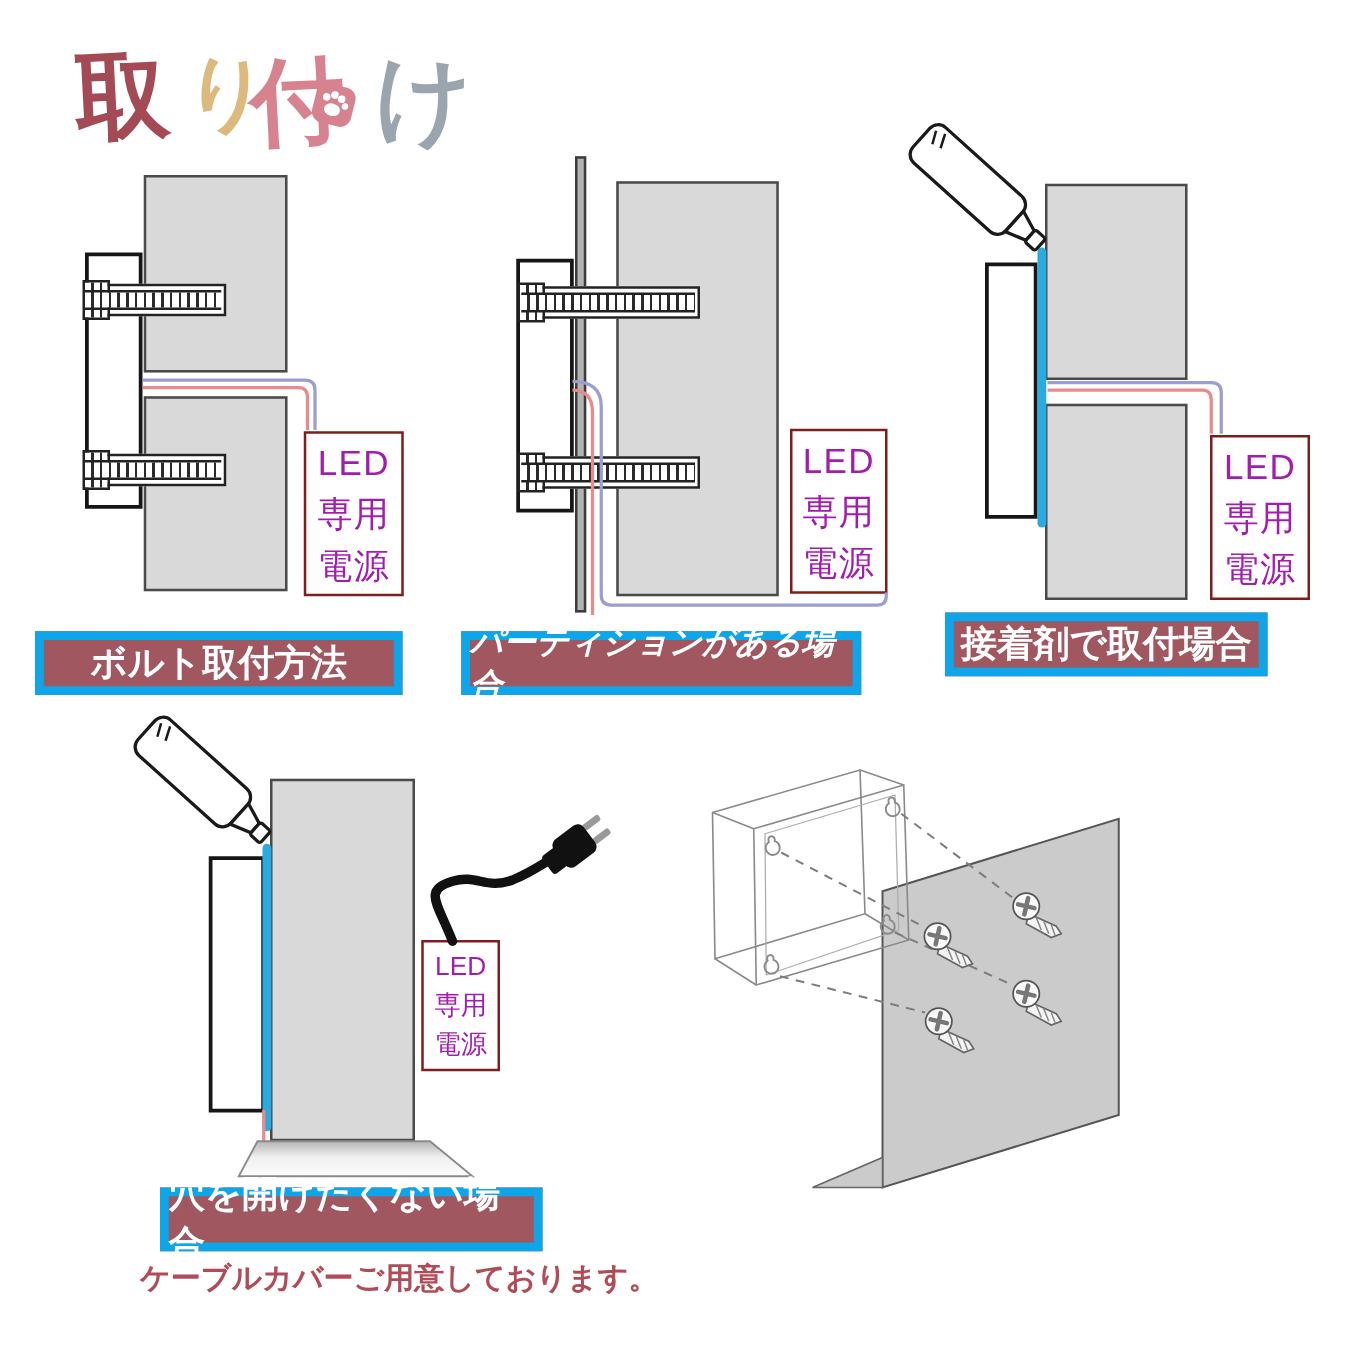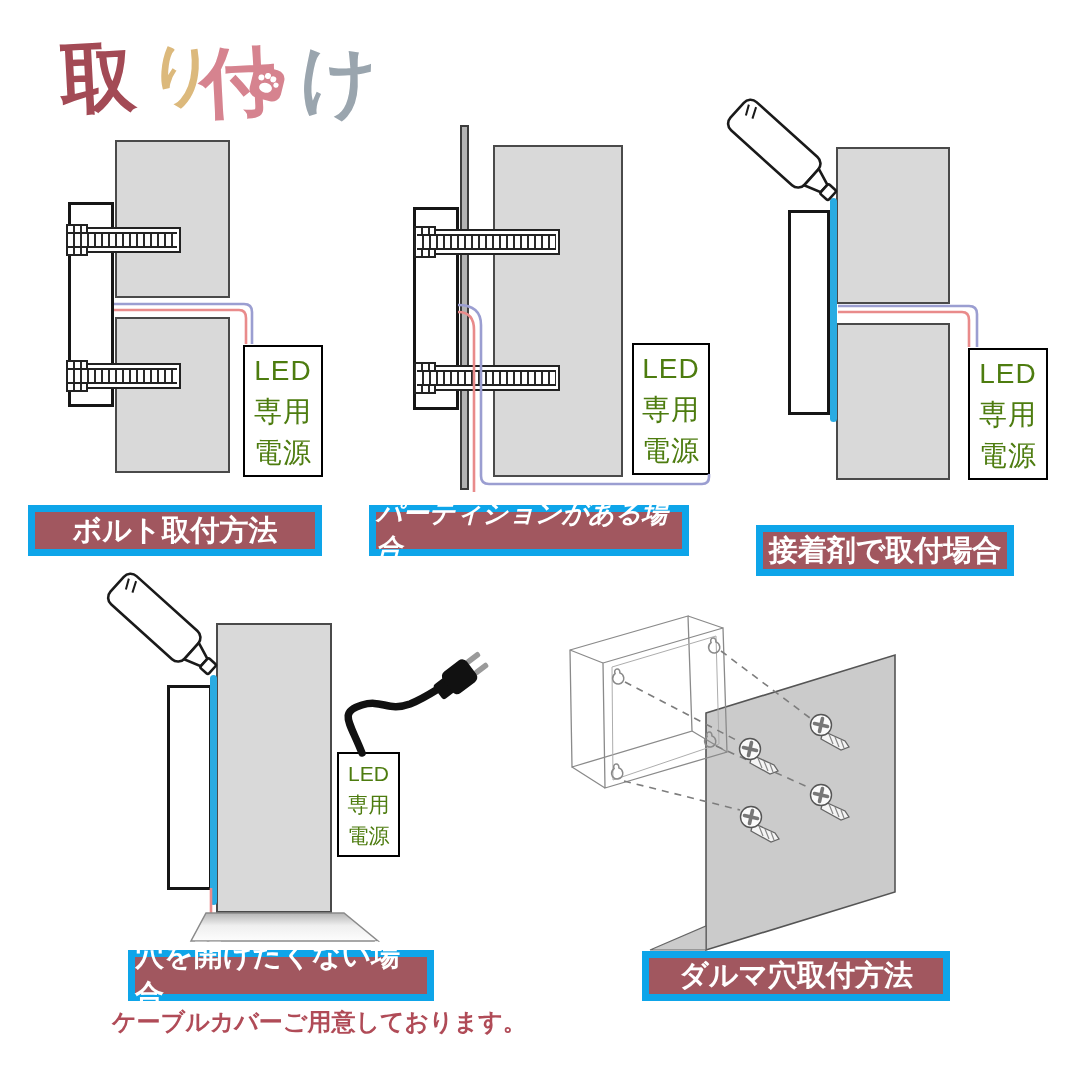--- a/index.html
+++ b/index.html
@@ -13,23 +13,23 @@
   .sign{position:absolute;background:#ffffff;border:3px solid #161616;box-sizing:border-box;}
   
   .bolt-outer{position:absolute;background:#ffffff;border:2px solid #222;box-sizing:border-box;z-index:1;}
   .bolt-nut{position:absolute;border:2px solid #222;box-sizing:border-box;z-index:2;
     background:repeating-linear-gradient(90deg,#fff 0px,#fff 5px,#2a2a2a 5px,#2a2a2a 7px);}
   .bolt-rod{position:absolute;border-top:2px solid #222;border-bottom:2px solid #222;box-sizing:border-box;z-index:3;
     background:repeating-linear-gradient(90deg,#fff 0px,#fff 5px,#2a2a2a 5px,#2a2a2a 7px);}
   
   .strip{position:absolute;background:#29abe2;border-radius:4px;z-index:4;}
   
-  .led{position:absolute;background:#fff;border:2px solid #000000;box-sizing:border-box;z-index:2;
+  .led{position:absolute;background:#fff;border:2px solid #7f1d1d;box-sizing:border-box;z-index:2;
     display:flex;flex-direction:column;align-items:center;justify-content:center;
-    color:#4d7c0f;font-size:28px;line-height:41px;letter-spacing:1px;}
+    color:#a21caf;font-size:28px;line-height:41px;letter-spacing:1px;}
   .led.small{font-size:21px;line-height:31px;letter-spacing:0;}
   
   .bar{position:absolute;background:#a1575f;border:7px solid #0ea5e9;box-sizing:border-box;z-index:10;
     color:#ffffff;font-weight:bold;font-size:29px;display:flex;align-items:center;justify-content:center;}
   .bar.long{font-size:26px;}
   
   .note{position:absolute;color:#b04b57;font-weight:bold;font-size:24px;z-index:10;white-space:nowrap;}
   
   .title-char{position:absolute;font-weight:bold;font-size:76px;line-height:76px;z-index:11;}
   .paw{position:absolute;z-index:12;background:#d6838f;border-radius:9px;transform:rotate(14deg);
@@ -96,37 +96,36 @@
   <div>
     <div class="wall" style="left:836px;top:147px;width:114px;height:157px;"></div>
     <div class="wall" style="left:836px;top:323px;width:114px;height:157px;"></div>
     <div class="sign" style="left:788px;top:210px;width:42px;height:205px;"></div>
     <div class="strip" style="left:830px;top:198px;width:7px;height:224px;"></div>
     <div class="led" style="left:968px;top:348px;width:80px;height:132px;">
       <span>LED</span>
       <span>専用</span>
       <span>電源</span>
     </div>
-    <div class="bar" style="left:756px;top:525px;width:258px;height:51px;">接着剤で取付場合</div>
+    <div class="bar" style="left:756px;top:490px;width:258px;height:51px;">接着剤で取付場合</div>
   </div>
 
   <div>
     <div class="wall" style="left:216px;top:623px;width:116px;height:290px;"></div>
     <div class="sign" style="left:167px;top:685px;width:45px;height:205px;"></div>
     <div class="strip" style="left:210px;top:675px;width:7px;height:230px;"></div>
     <div class="led small" style="left:337px;top:752px;width:63px;height:105px;">
       <span>LED</span>
       <span>専用</span>
       <span>電源</span>
     </div>
     <div class="bar" style="left:128px;top:950px;width:306px;height:51px;">穴を開けたくない場合</div>
     <div class="note" style="left:112px;top:1006px;text-align:right;">ケーブルカバーご用意しております。</div>
   </div>
 
-  <div class="bar" style="left:642px;top:951px;width:308px;height:50px;">ダルマ穴取付方法</div>
 
   <svg id="overlay" width="1080" height="1080" viewBox="0 0 1080 1080">
     <defs>
       <linearGradient id="bbgrad" x1="0" y1="0" x2="0" y2="1">
         <stop offset="0" stop-color="#b5b5b5"></stop>
           <stop offset="0.45" stop-color="#efefef"></stop>
           <stop offset="1" stop-color="#fdfdfd"></stop>
       </linearGradient>
       <g id="glue-tube">
         <rect x="-55" y="-19" width="100" height="38" rx="9" fill="#fff" stroke="#1a1a1a" stroke-width="2.6"></rect>

